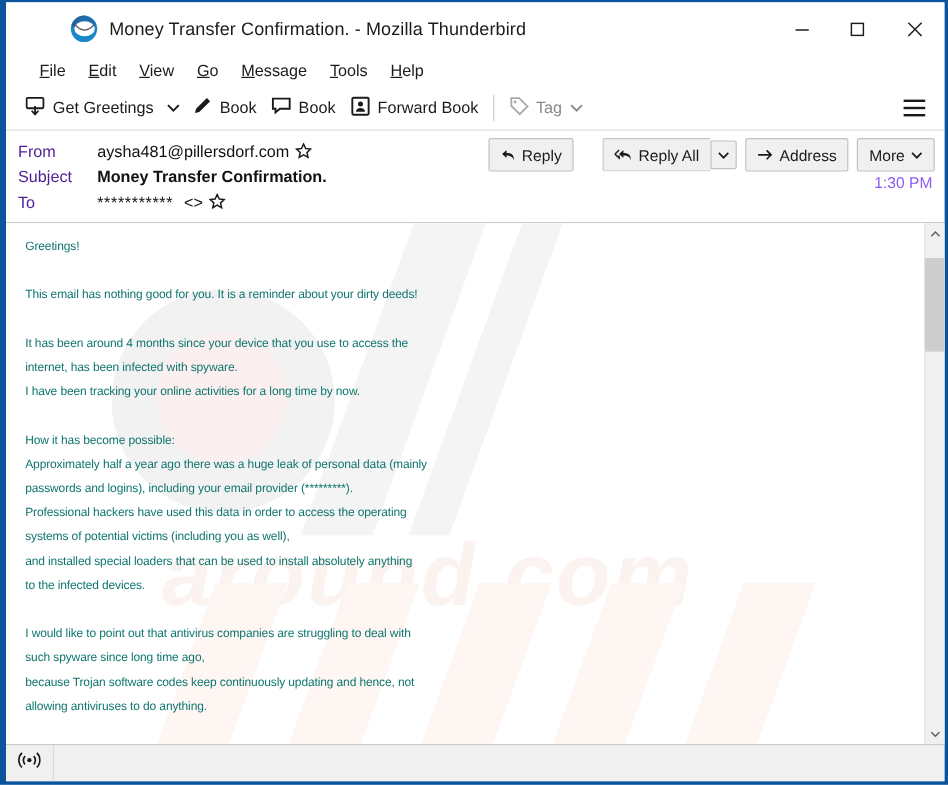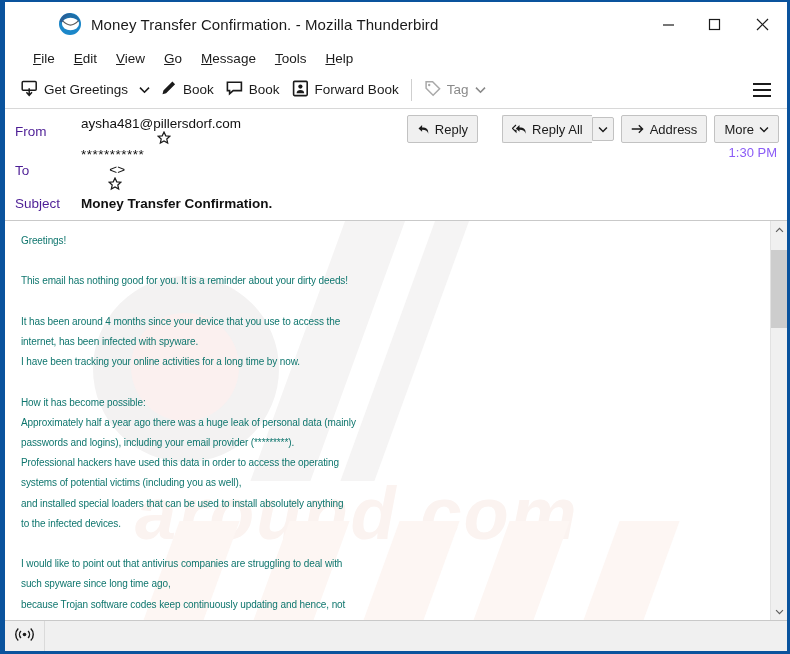--- a/index.html
+++ b/index.html
@@ -169,21 +169,20 @@
     color: #4c1d95;
     box-sizing: border-box;
     white-space: nowrap;
   }
   .hdr-value {
     font-size: 13.5px;
     color: #111;
     display: flex;
     align-items: center;
     white-space: nowrap;
-    flex-direction: column;
   }
   .hdr-value.bold { font-weight: bold; }
   .star {
     margin-left: 5px;
     line-height: 1;
     color: #222;
     font-size: 14px;
   }
   .to-stars {
     font-family: "Liberation Sans", sans-serif;
@@ -464,34 +463,34 @@
         <span class="hdr-value">
           <span>aysha481@pillersdorf.com</span>
           <span class="star">
             <svg width="14" height="14" viewBox="0 0 16 16">
                 <path d="M8 1.2l2 4.3 4.7.5-3.5 3.2 1 4.6L8 11.4l-4.2 2.4 1-4.6L1.3 6l4.7-.5z" fill="none" stroke="#1b1b1b" stroke-width="1.4"></path>
               </svg>
           </span>
         </span>
       </div>
       <div class="hdr-row">
+        <span class="hdr-label">Subject</span>
+        <span class="hdr-value bold">Money Transfer Confirmation.</span>
+      </div>
+      <div class="hdr-row">
         <span class="hdr-label">To</span>
         <span class="hdr-value">
           <span class="to-stars">***********</span>
           <span class="to-brackets">&lt;&gt;</span>
           <span class="star">
             <svg width="14" height="14" viewBox="0 0 16 16">
                 <path d="M8 1.2l2 4.3 4.7.5-3.5 3.2 1 4.6L8 11.4l-4.2 2.4 1-4.6L1.3 6l4.7-.5z" fill="none" stroke="#1b1b1b" stroke-width="1.4"></path>
               </svg>
           </span>
         </span>
-      </div>
-      <div class="hdr-row">
-        <span class="hdr-label">Subject</span>
-        <span class="hdr-value bold">Money Transfer Confirmation.</span>
       </div>
 
       <div class="hdr-actions">
         <div class="hbtn">
           <span class="ic">
             <svg width="13" height="13" viewBox="0 0 14 14">
                 <path d="M5.5 2.2L1.6 5.8l3.9 3.6V7.2c4 0 6 1.4 6.6 4.3.3-4.6-1.8-6.6-6.6-6.6z" fill="#1b1b1b"></path>
               </svg>
           </span>
           <span>Reply</span>

